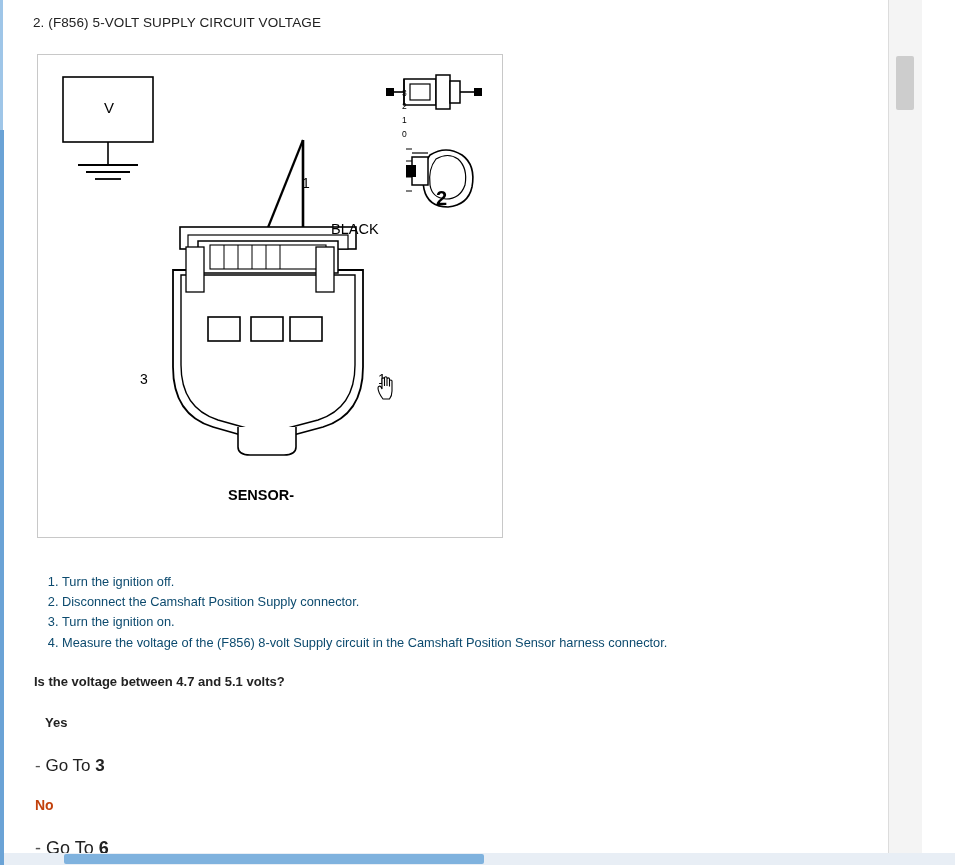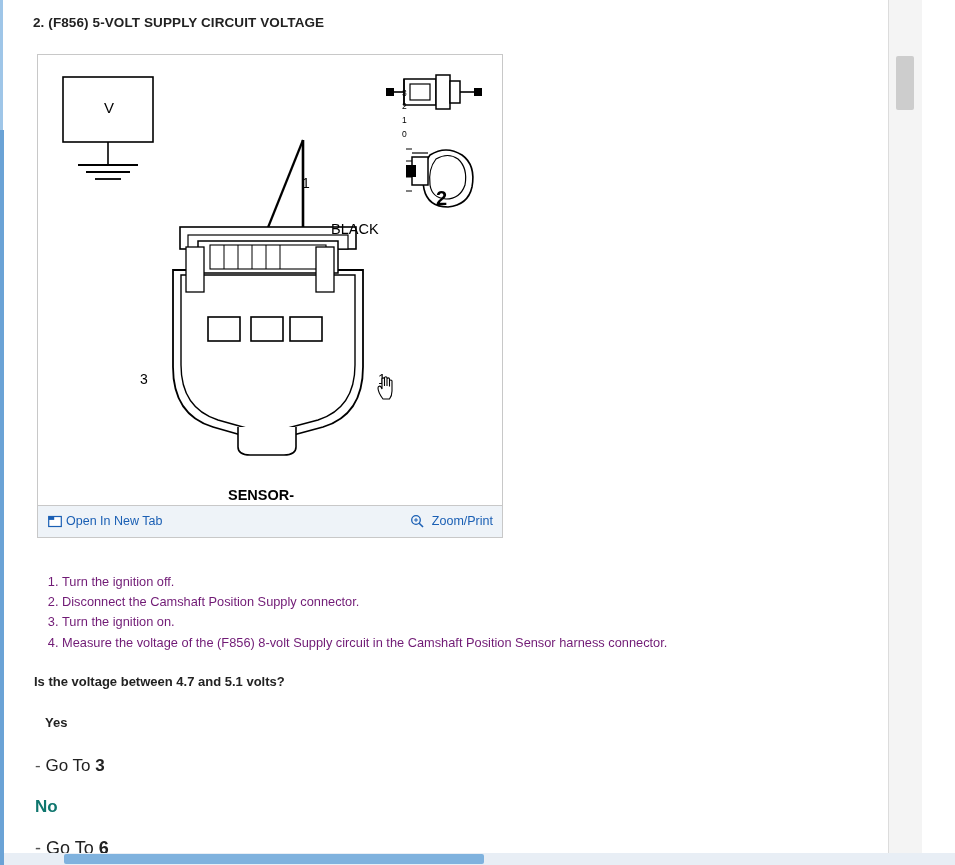--- a/index.html
+++ b/index.html
@@ -95,21 +95,21 @@
     background: #7fb2de;
     border-radius: 2px;
   }
 
   
   .step-title {
     position: absolute;
     left: 29px;
     top: 15px;
     font-size: 13.5px;
-    font-weight: bold;
+    font-weight: normal;
     color: #222222;
     letter-spacing: 0.1px;
   }
 
   .figure-box {
     position: absolute;
     left: 33px;
     top: 54px;
     width: 466px;
     height: 484px;
@@ -158,21 +158,21 @@
 
   
   .instructions {
     position: absolute;
     left: 33px;
     top: 572px;
     width: 800px;
   }
   .instructions li {
     font-size: 12.8px;
-    color: #701a75;
+    color: #0c4a6e;
     line-height: 20.2px;
     list-style: decimal;
   }
   .instructions ol {
     margin: 0;
     padding-left: 25px;
   }
 
   .question {
     position: absolute;
@@ -197,23 +197,23 @@
     left: 31px;
     top: 756px;
     font-size: 17px;
     color: #222222;
     text-align: center;
   }
   .ans-no {
     position: absolute;
     left: 31px;
     top: 797px;
-    font-size: 17px;
+    font-size: 14px;
     font-weight: bold;
-    color: #0f766e;
+    color: #c2410c;
   }
   .goto-no {
     position: absolute;
     left: 31px;
     top: 838px;
     font-size: 18px;
     color: #222222;
   }
   .goto-dash { color: #555; }
   .goto-num { font-weight: bold; }
@@ -339,35 +339,20 @@
         <div class="fig-label lbl-tick" style="left:364px; top:46px;">2</div>
         <div class="fig-label lbl-tick" style="left:364px; top:60px;">1</div>
         <div class="fig-label lbl-tick" style="left:364px; top:74px;">0</div>
 
         
         <svg class="cursor-hand" viewBox="0 0 22 26">
           <path d="M7 24 C4 20 2 16 2 13 C2 11 4 10.5 5 12 L6 14 L6 4 C6 2.5 8.5 2.5 8.5 4 L8.5 11 L8.5 3 C8.5 1.4 11 1.4 11 3 L11 11 L11 4 C11 2.5 13.5 2.5 13.5 4 L13.5 11.5 L13.5 6 C13.5 4.6 16 4.6 16 6 L16 16 C16 20 15 22 13.5 24 Z" fill="#ffffff" stroke="#000000" stroke-width="1.1"></path>
         </svg>
       </div>
 
-      <div class="figure-toolbar">
-        <svg class="tb-icon tb-icon-left" viewBox="0 0 14 14">
-          <rect x="0.7" y="2.5" width="12.6" height="10" fill="#ffffff" stroke="#1a5fb4" stroke-width="1.2"></rect>
-          <rect x="0.7" y="2.5" width="5.5" height="3.4" fill="#1a5fb4"></rect>
-        </svg>
-        <a class="tb-link tb-left" href="#">Open In New Tab</a>
-
-        <svg class="tb-icon tb-icon-right" viewBox="0 0 14 14">
-          <circle cx="6" cy="6" r="4.3" fill="none" stroke="#1a5fb4" stroke-width="1.3"></circle>
-          <line x1="9.2" y1="9.2" x2="13" y2="13" stroke="#1a5fb4" stroke-width="1.6"></line>
-          <line x1="4.1" y1="6" x2="7.9" y2="6" stroke="#1a5fb4" stroke-width="1"></line>
-          <line x1="6" y1="4.1" x2="6" y2="7.9" stroke="#1a5fb4" stroke-width="1"></line>
-        </svg>
-        <a class="tb-link tb-right" href="#">Zoom/Print</a>
-      </div>
     </div>
 
     <div class="instructions">
       <ol>
         <li>Turn the ignition off.</li>
         <li>Disconnect the Camshaft Position Supply connector.</li>
         <li>Turn the ignition on.</li>
         <li>Measure the voltage of the (F856) 8-volt Supply circuit in the Camshaft Position Sensor harness connector.</li>
       </ol>
     </div>

